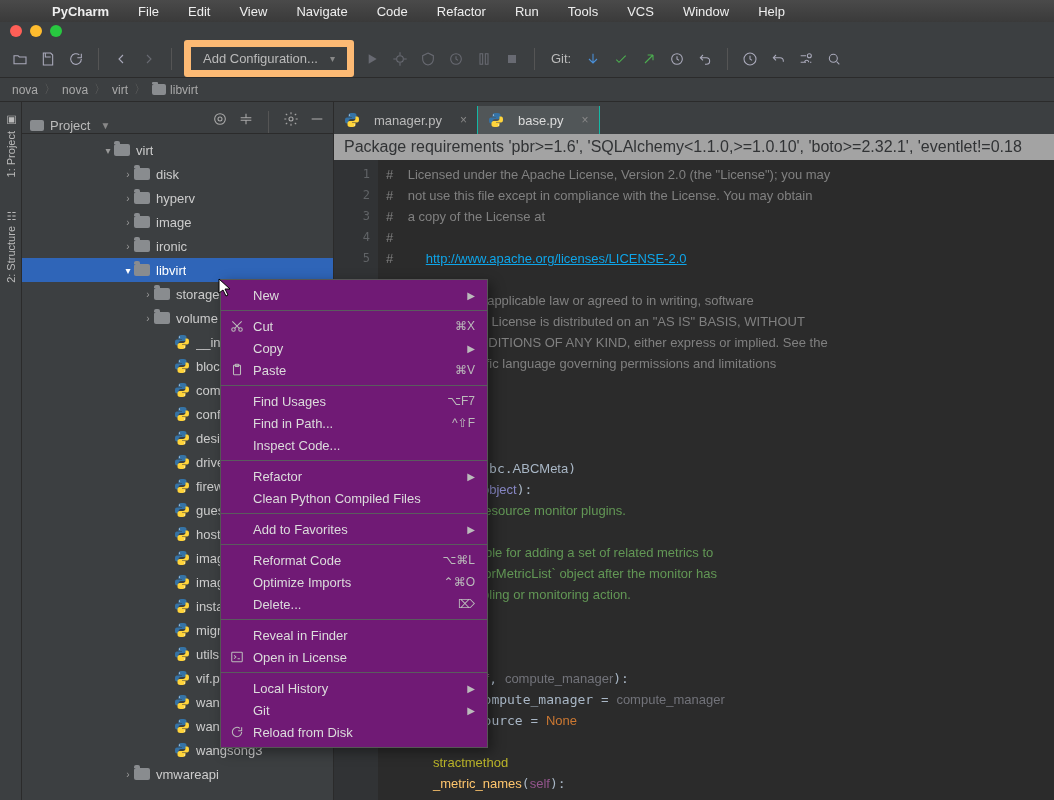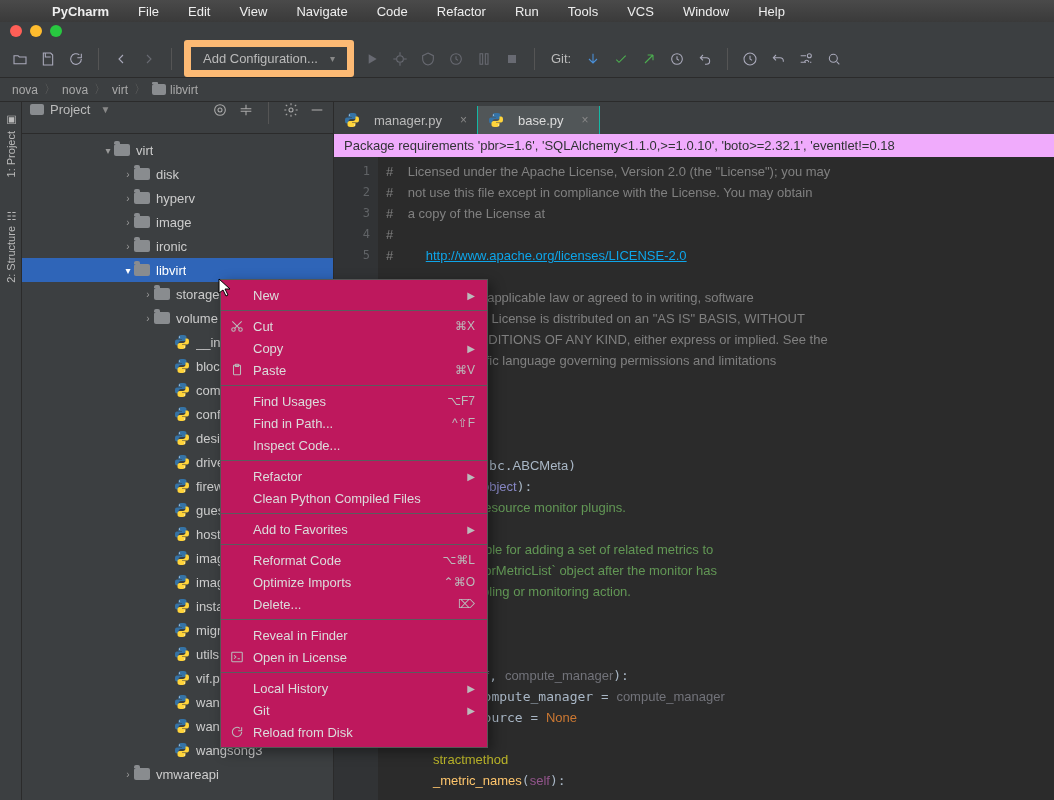--- a/index.html
+++ b/index.html
@@ -33,21 +33,21 @@
 .crumb .fld-ic::before { content:""; position:absolute; top:-2px; left:0; width:6px; height:2px; background:#898c8f; border-radius:1px 1px 0 0; }
 .crumb-sep { color: #666; }
 
 
 .main { display: flex; height: calc(800px - 22px - 18px - 38px - 24px); }
 .sidetabs { width: 22px; background: #3c3f41; border-right: 1px solid #2b2b2b; display: flex; flex-direction: column; align-items: center; padding-top: 6px; gap: 20px; }
 .sidetab { writing-mode: vertical-rl; transform: rotate(180deg); font-size: 11px; color: #bbb; padding: 6px 2px; display: flex; align-items: center; gap: 4px; }
 
 
 .project-panel { width: 312px; background: #3c3f41; display: flex; flex-direction: column; border-right: 1px solid #2b2b2b; }
-.panel-header { height: 32px; display: flex; align-items: flex-start; padding: 0 8px; gap: 8px; border-bottom: 1px solid #2b2b2b; }
+.panel-header { height: 32px; display: flex; align-items: flex-end; padding: 0 8px; gap: 8px; border-bottom: 1px solid #2b2b2b; }
 .panel-title { display: flex; align-items: center; gap: 6px; flex: 1; }
 .panel-title .arrow { font-size: 10px; color: #888; margin-left: 4px; }
 .panel-icons { display: flex; gap: 10px; }
 .panel-icons .tb-icon { width: 16px; height: 16px; color: #aaa; }
 
 .tree { flex: 1; overflow: hidden; font-size: 13px; padding-top: 4px; }
 .tree-row { display: flex; align-items: center; height: 24px; padding-right: 8px; color: #cccccc; white-space: nowrap; }
 .tree-row .chev { width: 12px; text-align: center; font-size: 10px; color: #999; }
 .tree-row .fld-ic { width: 16px; height: 12px; background: #898c8f; border-radius: 2px; margin-right: 6px; position: relative; flex-shrink:0; }
 .tree-row .fld-ic::before { content:""; position:absolute; top:-3px; left:0; width:6px; height:3px; background:#898c8f; border-radius:2px 2px 0 0; }
@@ -55,39 +55,39 @@
 .tree-row.selected { background: #2f65b8; color: #fff; }
 .tree-row.selected .chev { color:#fff; }
 .tree-row .label { overflow: hidden; text-overflow: clip; }
 
 
 .editor-area { flex: 1; display: flex; flex-direction: column; background: #2b2b2b; min-width: 0; }
 .tabsbar { height: 32px; background: #3c3f41; display: flex; align-items: flex-end; }
 .tab { height: 28px; padding: 0 10px; display: flex; align-items: center; gap: 14px; background: #3c3f41; border-right: 1px solid #14b8a6; color: #bbb; font-size: 13px; }
 .tab.active { background: #515658; color: #ddd; }
 .tab .close { font-size: 12px; color: #888; margin-left: 4px; }
-.pkg-banner { background: #f0abfc; color: #313335; padding: 4px 10px; font-size: 13px; white-space: nowrap; overflow: hidden; }
+.pkg-banner { background: #a3a3a3; color: #313335; padding: 4px 10px; font-size: 16px; white-space: nowrap; overflow: hidden; }
 
 .editor-body { flex: 1; display: flex; overflow: hidden; }
 .gutter { width: 44px; background: #313335; color: #606366; text-align: right; padding: 4px 8px 0 0; font-family: "Menlo","Consolas",monospace; font-size: 12px; line-height: 21px; }
 .code { flex: 1; padding: 4px 0 0 8px; font-family: "Menlo","Consolas",monospace; font-size: 13px; line-height: 21px; white-space: pre; color: #a9b7c6; overflow: hidden; }
 .cm-comment { color: #808080; }
 .cm-link { color: #0ea5e9; text-decoration: underline; }
 .cm-kw { color: #cc7832; }
 .cm-fn { color: #ffc66d; }
 .cm-param { color: #72737a; }
 .cm-self { color: #94558d; }
 .cm-docstr { color:#629755; }
 .cm-deco { color: #bbb529; }
 .cm-op { color: #a9b7c6; }
 .cm-builtin { color: #8888c6; }
 .cm-class { color: #a9b7c6; }
 
 
-.ctx-menu { position:absolute; left:220px; top:279px; width:268px; background:#be185d; border:1px solid #555; box-shadow: 4px 4px 12px rgba(0,0,0,.4); color:#dcdcdc; font-size:13px; padding:4px 0; z-index:100; }
+.ctx-menu { position:absolute; left:220px; top:279px; width:268px; background:#701a75; border:1px solid #555; box-shadow: 4px 4px 12px rgba(0,0,0,.4); color:#dcdcdc; font-size:13px; padding:4px 0; z-index:100; }
 .ctx-item { display:flex; align-items:center; height:22px; padding:0 12px 0 8px; gap:8px; }
 .ctx-item .ic { width:16px; height:16px; display:flex; align-items:center; justify-content:center; color:#bbb; }
 .ctx-item .label { flex:1; }
 .ctx-item .shortcut { color:#bbb; font-size:12px; }
 .ctx-item .sub { font-size:10px; color:#bbb; }
 .ctx-sep { height:1px; background:#5a5c5e; margin:4px 0; }
 
 
 .cursor-icon { position:absolute; left:218px; top:278px; z-index:101; pointer-events:none; }
 

